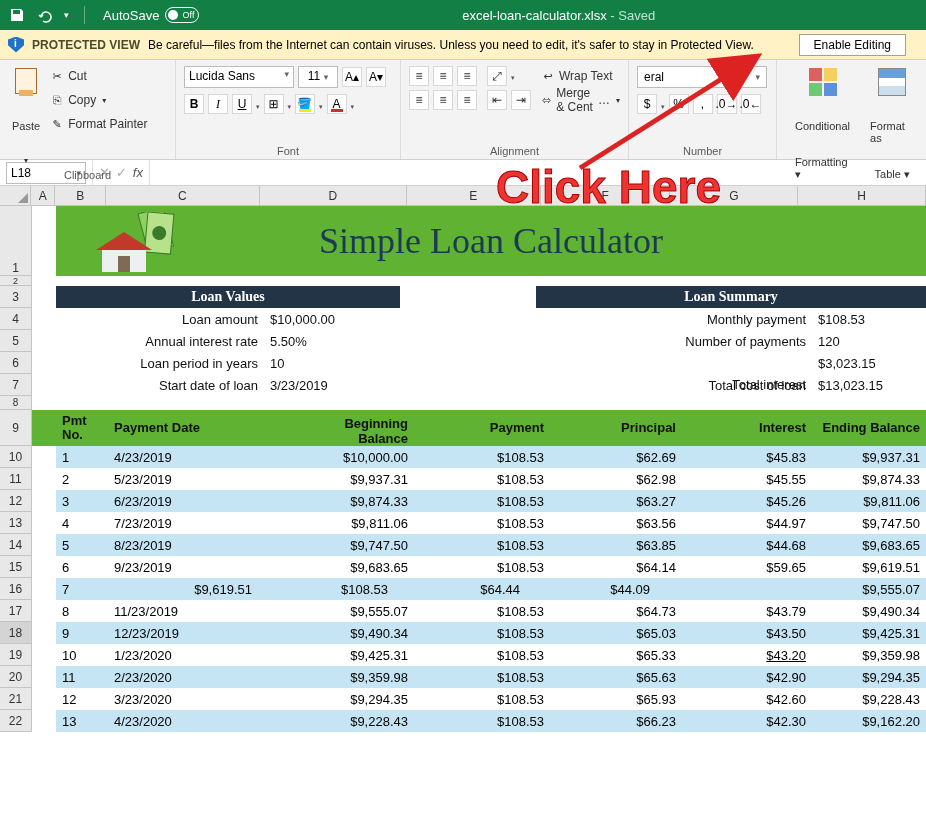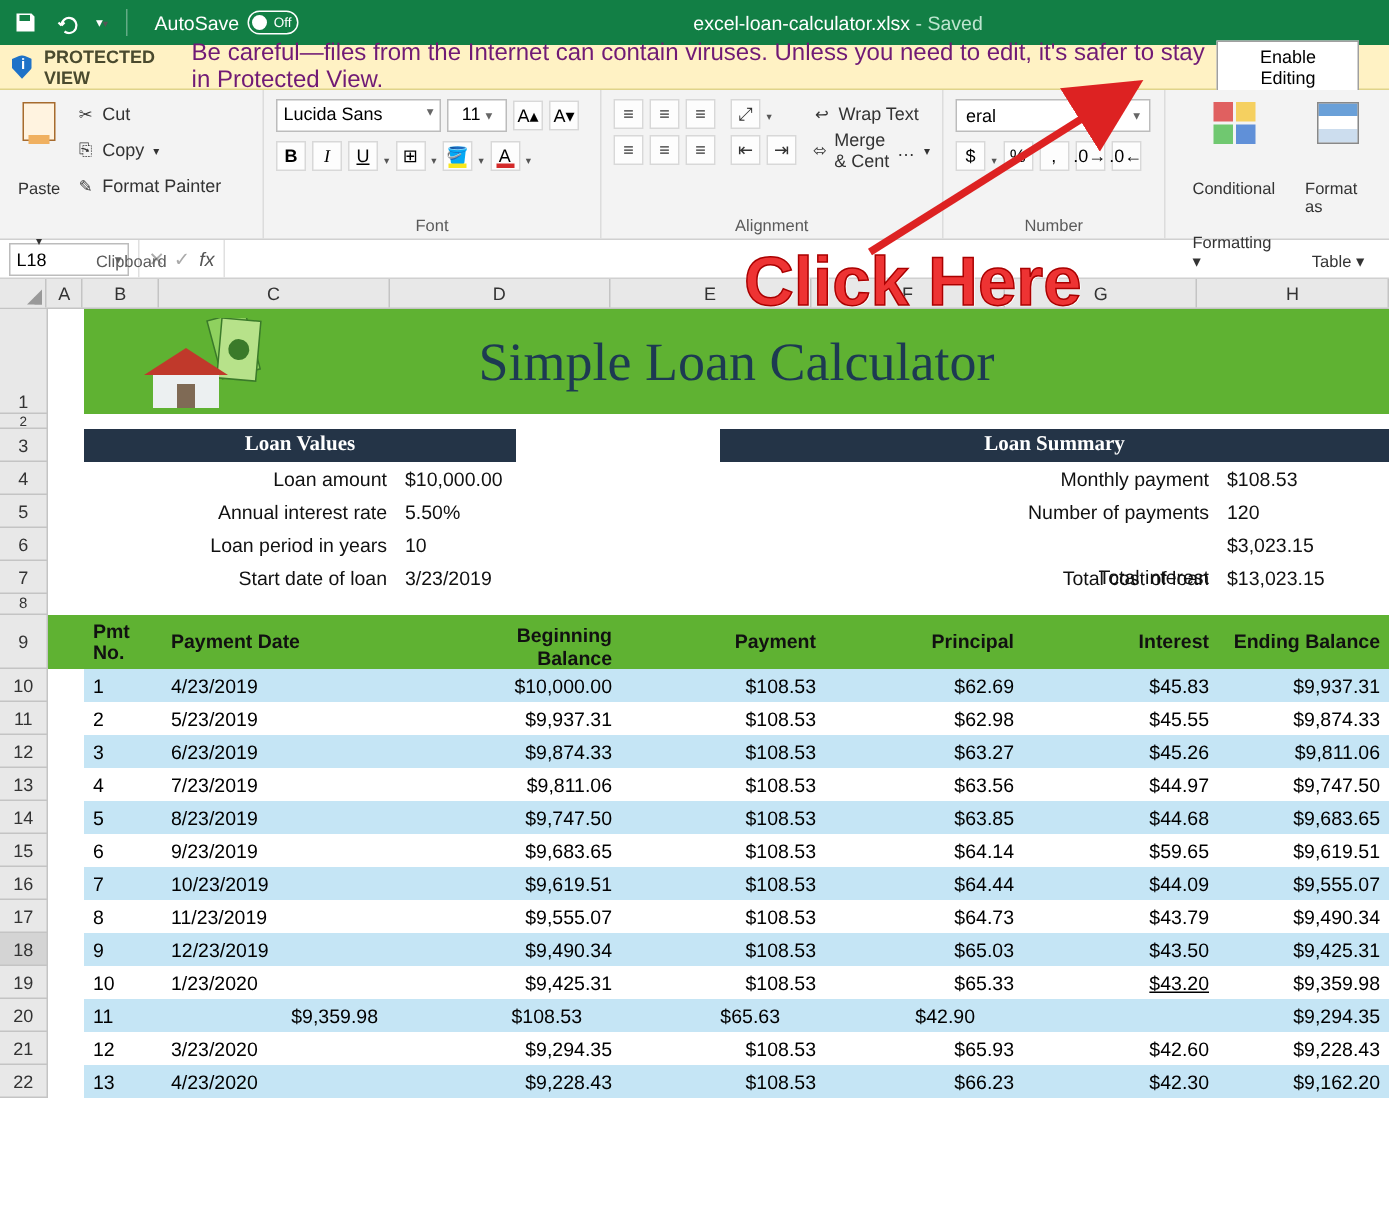--- a/index.html
+++ b/index.html
@@ -15,21 +15,21 @@
 .titlebar .toggle::before { content: ""; width: 10px; height: 10px; background: #fff; border-radius: 50%; position: absolute; top: 2px; left: 2px; }
 .titlebar .toggle-label { font-size: 9px; position: absolute; right: 4px; top: 2px; }
 .titlebar .filename { margin: 0 auto; font-size: 13px; }
 .titlebar .filename .saved { color: #bde5cf; }
 
 
 .protected { background: #fff2c4; border-bottom: 1px solid #e0d48a; height: 30px; display: flex; align-items: center; padding: 0 8px; gap: 8px; }
 .shield { width: 16px; height: 16px; background: #1e72c8; clip-path: polygon(50% 0, 100% 18%, 100% 55%, 50% 100%, 0 55%, 0 18%); position: relative; }
 .shield::after { content: "i"; color: #fff; font-weight: bold; font-size: 10px; position: absolute; top: 1px; left: 6px; }
 .protected .pv-title { font-weight: bold; font-size: 12px; color: #4a4a2e; }
-.protected .pv-msg { font-size: 16px; color: #701a75; }
+.protected .pv-msg { font-size: 12px; color: #000000; }
 .protected .enable-btn { margin-left: auto; background: #fff; border: 1px solid #a0a0a0; padding: 3px 14px; font-size: 12px; cursor: pointer; margin-right: 12px; }
 
 
 .ribbon { background: #f3f3f3; border-bottom: 1px solid #d0d0d0; height: 100px; display: flex; position: relative; }
 .rgroup { border-right: 1px solid #dcdcdc; display: flex; flex-direction: column; padding: 4px 8px 2px 8px; }
 .rgroup .body { flex: 1; display: flex; align-items: flex-start; gap: 6px; padding-top:2px;}
 .rgroup .label { text-align: center; font-size: 11px; color: #5a5a5a; padding-top: 2px; }
 
 .bigbtn { display: flex; flex-direction: column; align-items: center; justify-content: flex-start; font-size: 11px; color: #333; padding: 2px 4px; cursor: pointer; gap: 24px; }
 .bigbtn .glyph { width: 22px; height: 26px; border: 1px solid #a66b2e; background: #fff3e0; margin-bottom: 2px; position: relative; }
@@ -321,21 +321,21 @@
 
 <div class="gridrow" style="height:10px;">
   <div class="rowhdr" style="height:10px;font-size:9px;">2</div>
   <div class="cell cA" style="width:24px;"></div>
       <div style="flex:1"></div>
 </div>
 
 <div class="gridrow">
   <div class="rowhdr">3</div>
   <div class="cell" style="width:24px;"></div>
-  <div class="cell sechdr" style="width:288px;">Loan Values</div>
+  <div class="cell sechdr" style="width:344px;">Loan Values</div>
   <div class="cell" style="width:136px;"></div>
   <div class="cell sechdr" style="flex:1;">Loan Summary</div>
 </div>
 
 <div id="lv-rows">
       <div class="gridrow">
         <div class="rowhdr">4</div>
         <div class="cell" style="width:24px;"></div>
         <div class="cell lv-label" style="width:208px;">Loan amount</div>
         <div class="cell lv-val" style="width:150px;">$10,000.00</div>
@@ -458,21 +458,20 @@
         <div class="cell r" style="width:150px;">$9,683.65</div>
         <div class="cell r" style="width:136px;">$108.53</div>
         <div class="cell r" style="width:132px;">$64.14</div>
         <div class="cell r" style="width:130px;">$59.65</div>
         <div class="cell r" style="flex:1;">$9,619.51</div>
       </div>
       <div class="gridrow alt">
         <div class="rowhdr">16</div>
         <div class="cell" style="width:24px;background:#fff;"></div>
         <div class="cell" style="width:52px;">7</div>
-        <div class="cell" style="width:156px;">10/23/2019</div>
         <div class="cell r" style="width:150px;">$9,619.51</div>
         <div class="cell r" style="width:136px;">$108.53</div>
         <div class="cell r" style="width:132px;">$64.44</div>
         <div class="cell r" style="width:130px;">$44.09</div>
         <div class="cell r" style="flex:1;">$9,555.07</div>
       </div>
       <div class="gridrow">
         <div class="rowhdr">17</div>
         <div class="cell" style="width:24px;background:#fff;"></div>
         <div class="cell" style="width:52px;">8</div>
@@ -502,20 +501,21 @@
         <div class="cell r" style="width:150px;">$9,425.31</div>
         <div class="cell r" style="width:136px;">$108.53</div>
         <div class="cell r" style="width:132px;">$65.33</div>
         <div class="cell r" style="width:130px;text-decoration:underline;">$43.20</div>
         <div class="cell r" style="flex:1;">$9,359.98</div>
       </div>
       <div class="gridrow alt">
         <div class="rowhdr">20</div>
         <div class="cell" style="width:24px;background:#fff;"></div>
         <div class="cell" style="width:52px;">11</div>
+        <div class="cell" style="width:156px;">2/23/2020</div>
         <div class="cell r" style="width:150px;">$9,359.98</div>
         <div class="cell r" style="width:136px;">$108.53</div>
         <div class="cell r" style="width:132px;">$65.63</div>
         <div class="cell r" style="width:130px;">$42.90</div>
         <div class="cell r" style="flex:1;">$9,294.35</div>
       </div>
       <div class="gridrow">
         <div class="rowhdr">21</div>
         <div class="cell" style="width:24px;background:#fff;"></div>
         <div class="cell" style="width:52px;">12</div>

